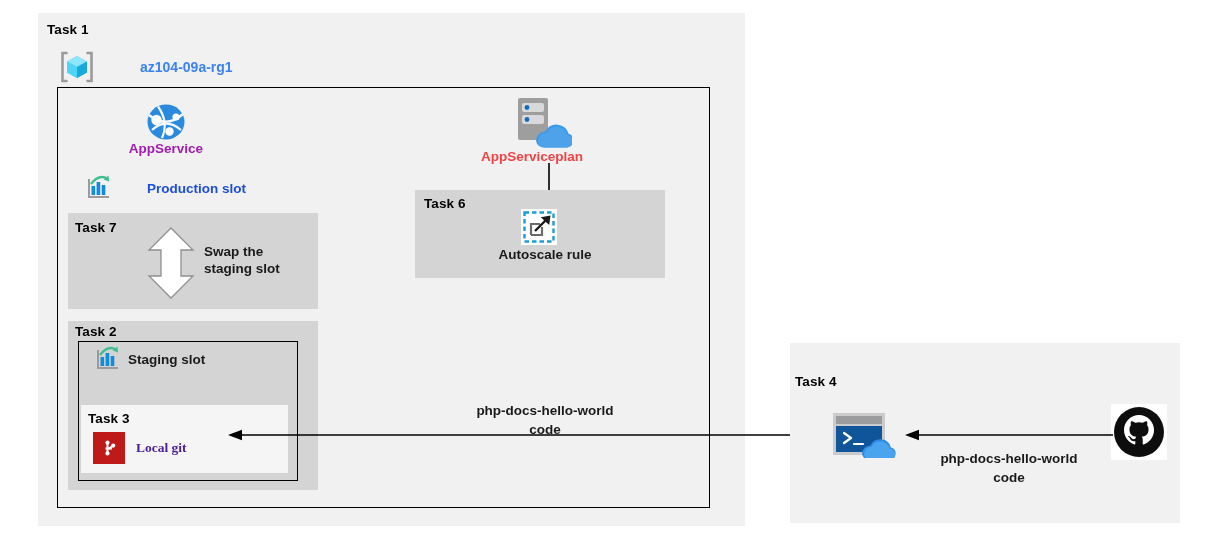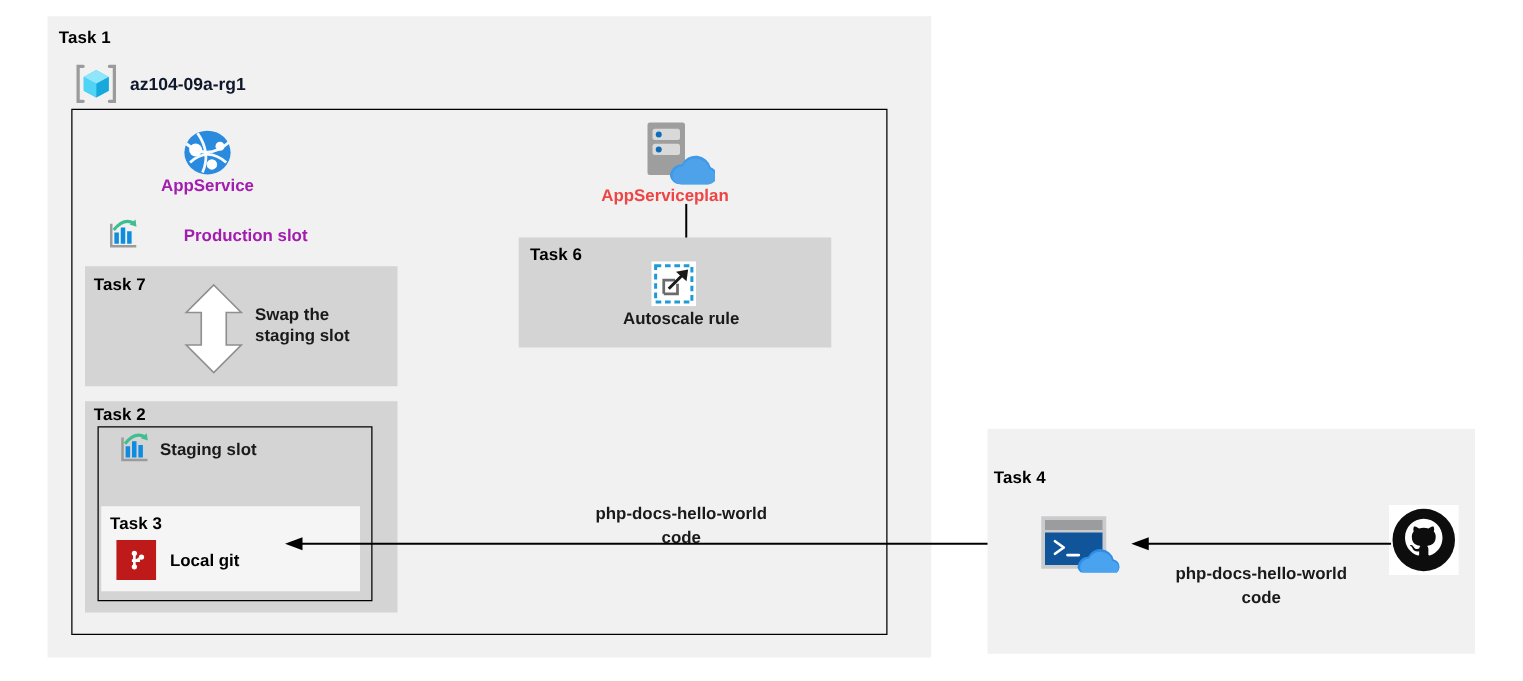--- a/index.html
+++ b/index.html
@@ -29,59 +29,59 @@
     letter-spacing: .1px;
     white-space: nowrap;
   }
 
   
   #task1-box { left: 38px; top: 13px; width: 707px; height: 513px; background:#f1f1f1; }
   #task1-label { left: 47px; top: 22px; }
 
   
   #rg-row { left: 60px; top: 51px; display:flex; align-items:center; gap:10px; }
-  #rg-name { font-size: 14px; font-weight: bold; color:#0f172a; white-space:nowrap; }
+  #rg-name { font-size: 14px; font-weight: bold; color:#3b82f6; white-space:nowrap;margin-left:36px; }
 
   
   #appservice-box {
     left: 57px; top: 87px; width: 653px; height: 421px;
     background: #f1f1f1;
     border: 1.4px solid #000;
     box-sizing: border-box;
   }
 
   
   #appservice-icon-wrap { left: 145px; top: 103px; }
   #appservice-label { left: 120px; top: 141px; width: 92px; text-align:center;
       font-size: 13.5px; font-weight: bold; color:#a21caf; }
 
   
   #prod-slot-row { left: 86px; top: 175px; display:flex; align-items:center; gap:7px; }
-  #prod-slot-text { font-size: 13.5px; font-weight: bold; color:#a21caf; white-space:nowrap;padding-left:28px; }
+  #prod-slot-text { font-size: 13.5px; font-weight: bold; color:#1d4ed8; white-space:nowrap;padding-left:28px; }
 
   
   #task5-box { left: 68px; top: 213px; width: 250px; height: 96px; background:#d4d4d4; }
   #task5-label { left: 75px; top: 220px; }
   #swap-text { left: 204px; top: 243px; font-size:13.5px; font-weight:bold; color:#1a1a1a; line-height:17px; }
 
   
   #task2-box { left: 68px; top: 321px; width: 250px; height: 169px; background:#d4d4d4; }
   #task2-label { left: 75px; top: 324px; }
   #task2-inner {
      left: 78px; top: 341px; width: 220px; height: 140px;
      border: 1.4px solid #000; box-sizing:border-box; background:#d4d4d4;
   }
   #staging-slot-row { left: 95px; top: 346px; display:flex; align-items:center; gap:7px; }
   #staging-slot-text { font-size: 13.5px; font-weight: bold; color:#1a1a1a; white-space:nowrap; }
 
   
   #task3-box { left: 81px; top: 405px; width: 207px; height: 68px; background:#f5f5f5; }
   #task3-label { left: 88px; top: 411px; }
   #localgit-row { left: 93px; top: 432px; display:flex; align-items:center; gap:11px; }
-  #localgit-text { font-size: 13.5px; font-weight: bold; color:#000000; white-space:nowrap; }
+  #localgit-text { font-size: 13.5px; font-weight: bold; color:#4c1d95; white-space:nowrap;font-family:Liberation Serif, serif; }
 
   
   #asp-icon-wrap { left: 512px; top: 96px; }
   #asp-label { left: 470px; top: 149px; width:124px; text-align:center;
        font-size:13.5px; font-weight:bold; color:#ef4444; }
 
   
   #asp-arrow { left: 542px; top: 163px; }
 
   

